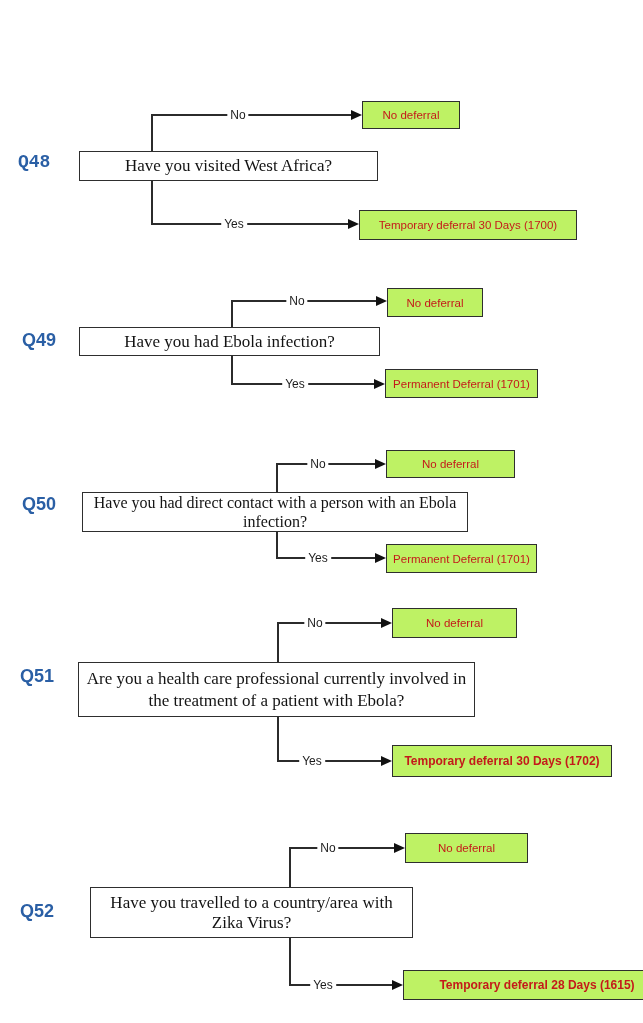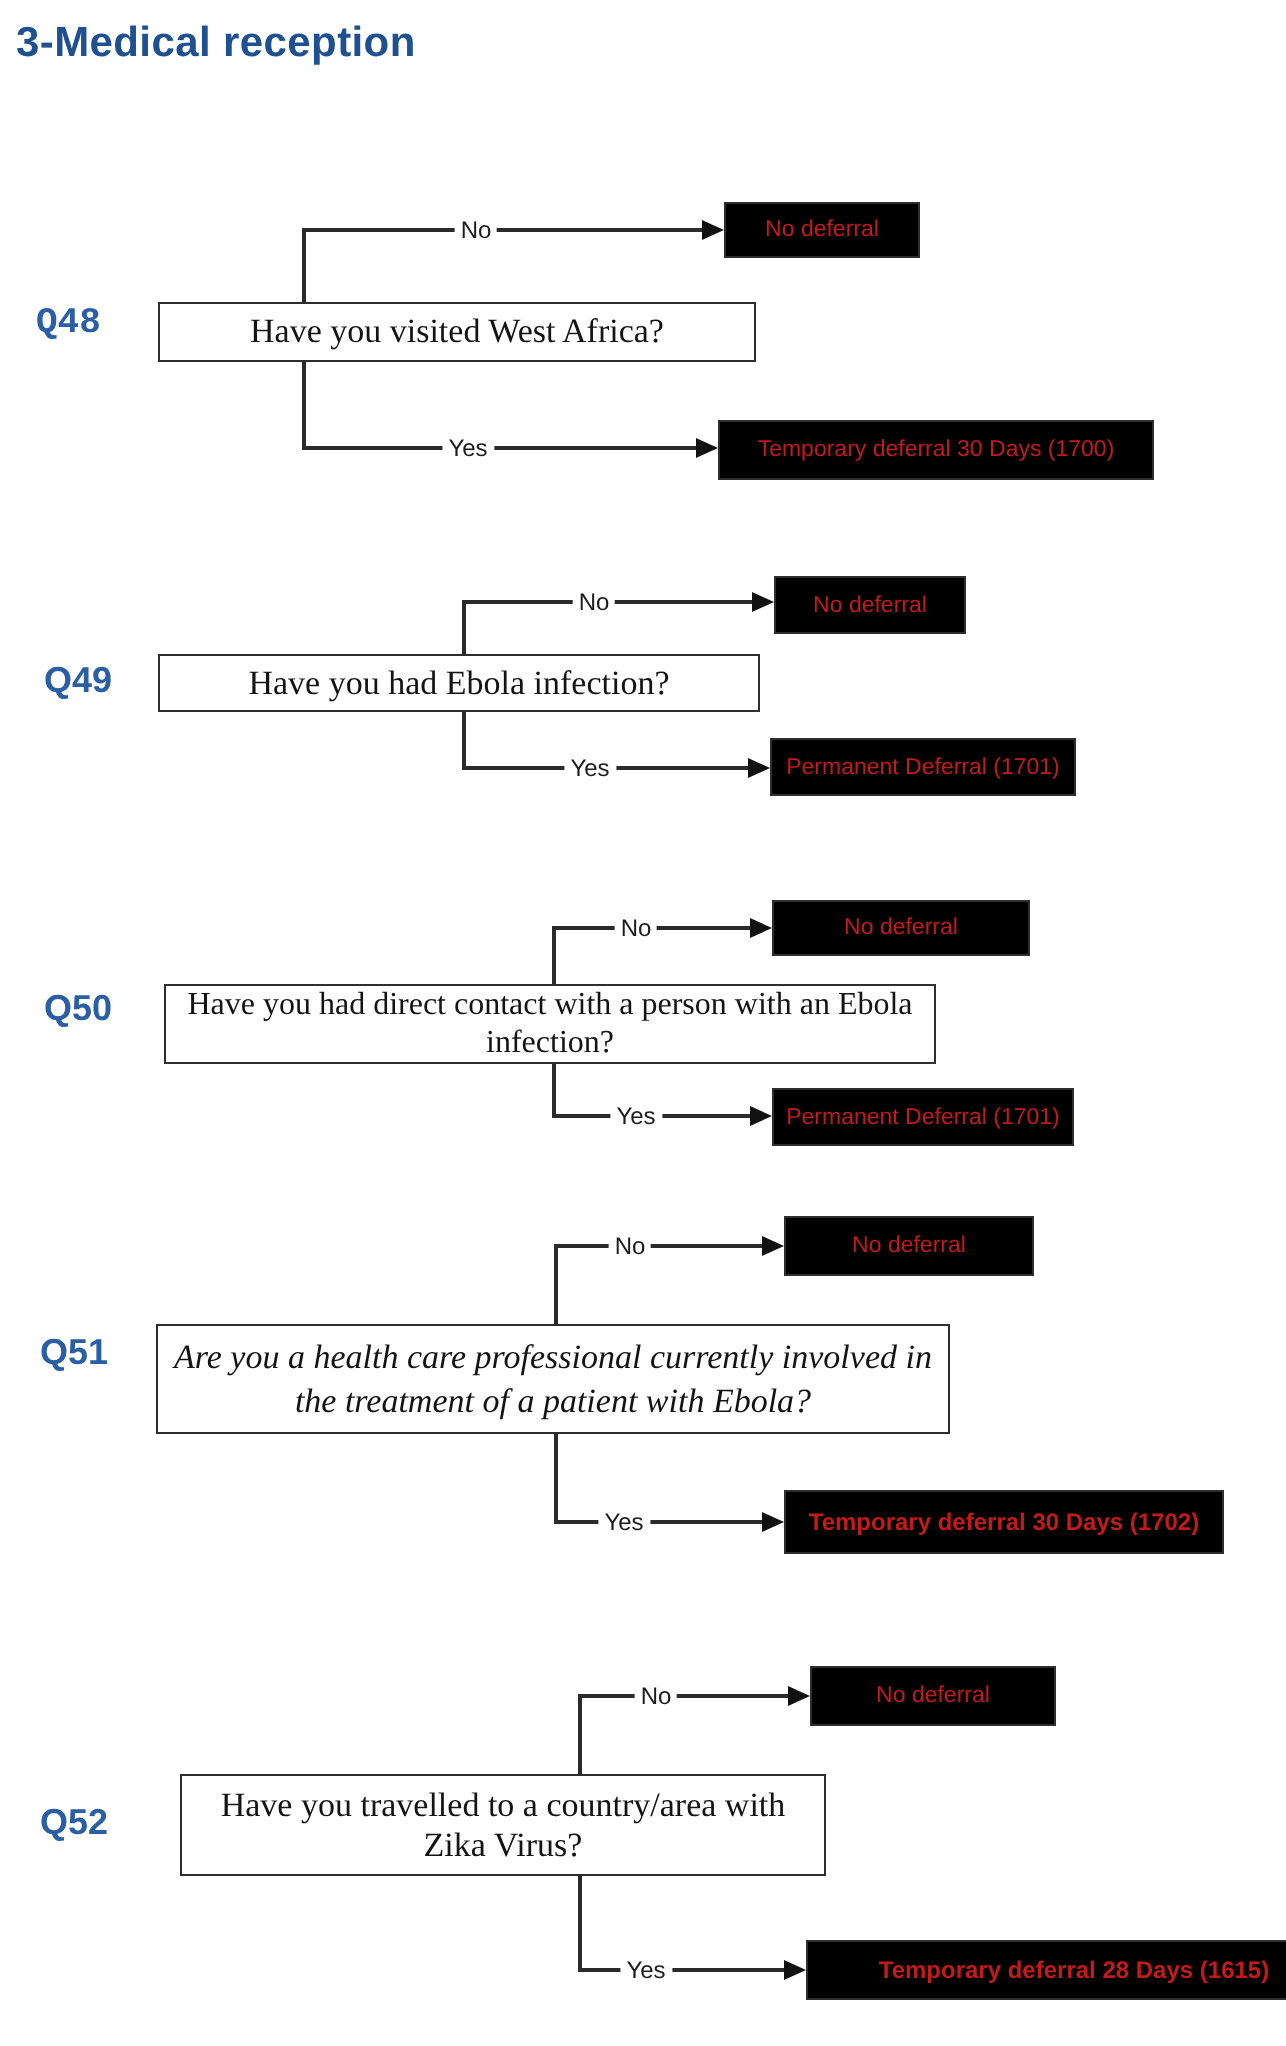--- a/index.html
+++ b/index.html
@@ -35,35 +35,34 @@
     position:absolute; transform:translate(-50%,-50%);
     font:12px "Liberation Sans", sans-serif; color:#1c1c1c;
     background:#fff; padding:0 3px; white-space:nowrap;
   }
   .arrow {
     position:absolute; width:0; height:0;
     border-top:5.5px solid transparent; border-bottom:5.5px solid transparent;
     border-left:11px solid #111;
   }
   .obox {
-    position:absolute; box-sizing:border-box; background:#000000;
+    position:absolute; box-sizing:border-box; background:#bef264;
     border:1.4px solid #2e2e2e;
     font:11.5px "Liberation Sans", sans-serif;
     color:var(--outcome-red, #c41a1a);
     display:flex; align-items:center; justify-content:center;
     text-align:right; white-space:nowrap;
   }
   .obox.strong { font-weight:bold; font-size:12px; }
 </style>
 </head>
 <body>
 
 <div class="stage">
 
-  <div class="title">3-Medical reception</div>
 
   <div>
     <div class="qid" style="left:18px; top:152px;font-family:Liberation Mono, monospace;">Q48</div>
     <div class="qbox" style="left:79px; top:151px; width:299px; height:30px;">Have you visited West Africa?</div>
     <div class="vline" style="left:151px; top:115px; height:36px;"></div>
     <div class="vline" style="left:151px; top:181px; height:43px;"></div>
     <div class="hline" style="left:151px; top:114px; width:200px;"></div>
     <span class="blabel" style="left:238px; top:115px;">No</span>
     <div class="arrow" style="left:351px; top:109.5px;"></div>
     <div class="obox" style="left:362px; top:101px; width:98px; height:28px;">No deferral</div>
@@ -98,21 +97,21 @@
     <div class="arrow" style="left:375px; top:458.5px;"></div>
     <div class="obox" style="left:386px; top:450px; width:129px; height:28px;">No deferral</div>
     <div class="hline" style="left:276px; top:557px; width:99px;"></div>
     <span class="blabel" style="left:318px; top:558px;">Yes</span>
     <div class="arrow" style="left:375px; top:552.5px;"></div>
     <div class="obox" style="left:386px; top:544px; width:151px; height:29px;">Permanent Deferral (1701)</div>
   </div>
 
   <div>
     <div class="qid" style="left:20px; top:666px;">Q51</div>
-    <div class="qbox" style="left:78px; top:662px; width:397px; height:55px; line-height:22px;font-style:italic;">Are you a health care professional currently involved in the treatment of a patient with Ebola?</div>
+    <div class="qbox" style="left:78px; top:662px; width:397px; height:55px; line-height:22px;">Are you a health care professional currently involved in the treatment of a patient with Ebola?</div>
     <div class="vline" style="left:277px; top:623px; height:39px;"></div>
     <div class="vline" style="left:277px; top:717px; height:44px;"></div>
     <div class="hline" style="left:277px; top:622px; width:104px;"></div>
     <span class="blabel" style="left:315px; top:623px;">No</span>
     <div class="arrow" style="left:381px; top:617.5px;"></div>
     <div class="obox" style="left:392px; top:608px; width:125px; height:30px;">No deferral</div>
     <div class="hline" style="left:277px; top:760px; width:104px;"></div>
     <span class="blabel" style="left:312px; top:761px;">Yes</span>
     <div class="arrow" style="left:381px; top:755.5px;"></div>
     <div class="obox strong" style="left:392px; top:745px; width:220px; height:32px;">Temporary deferral 30 Days (1702)</div>

